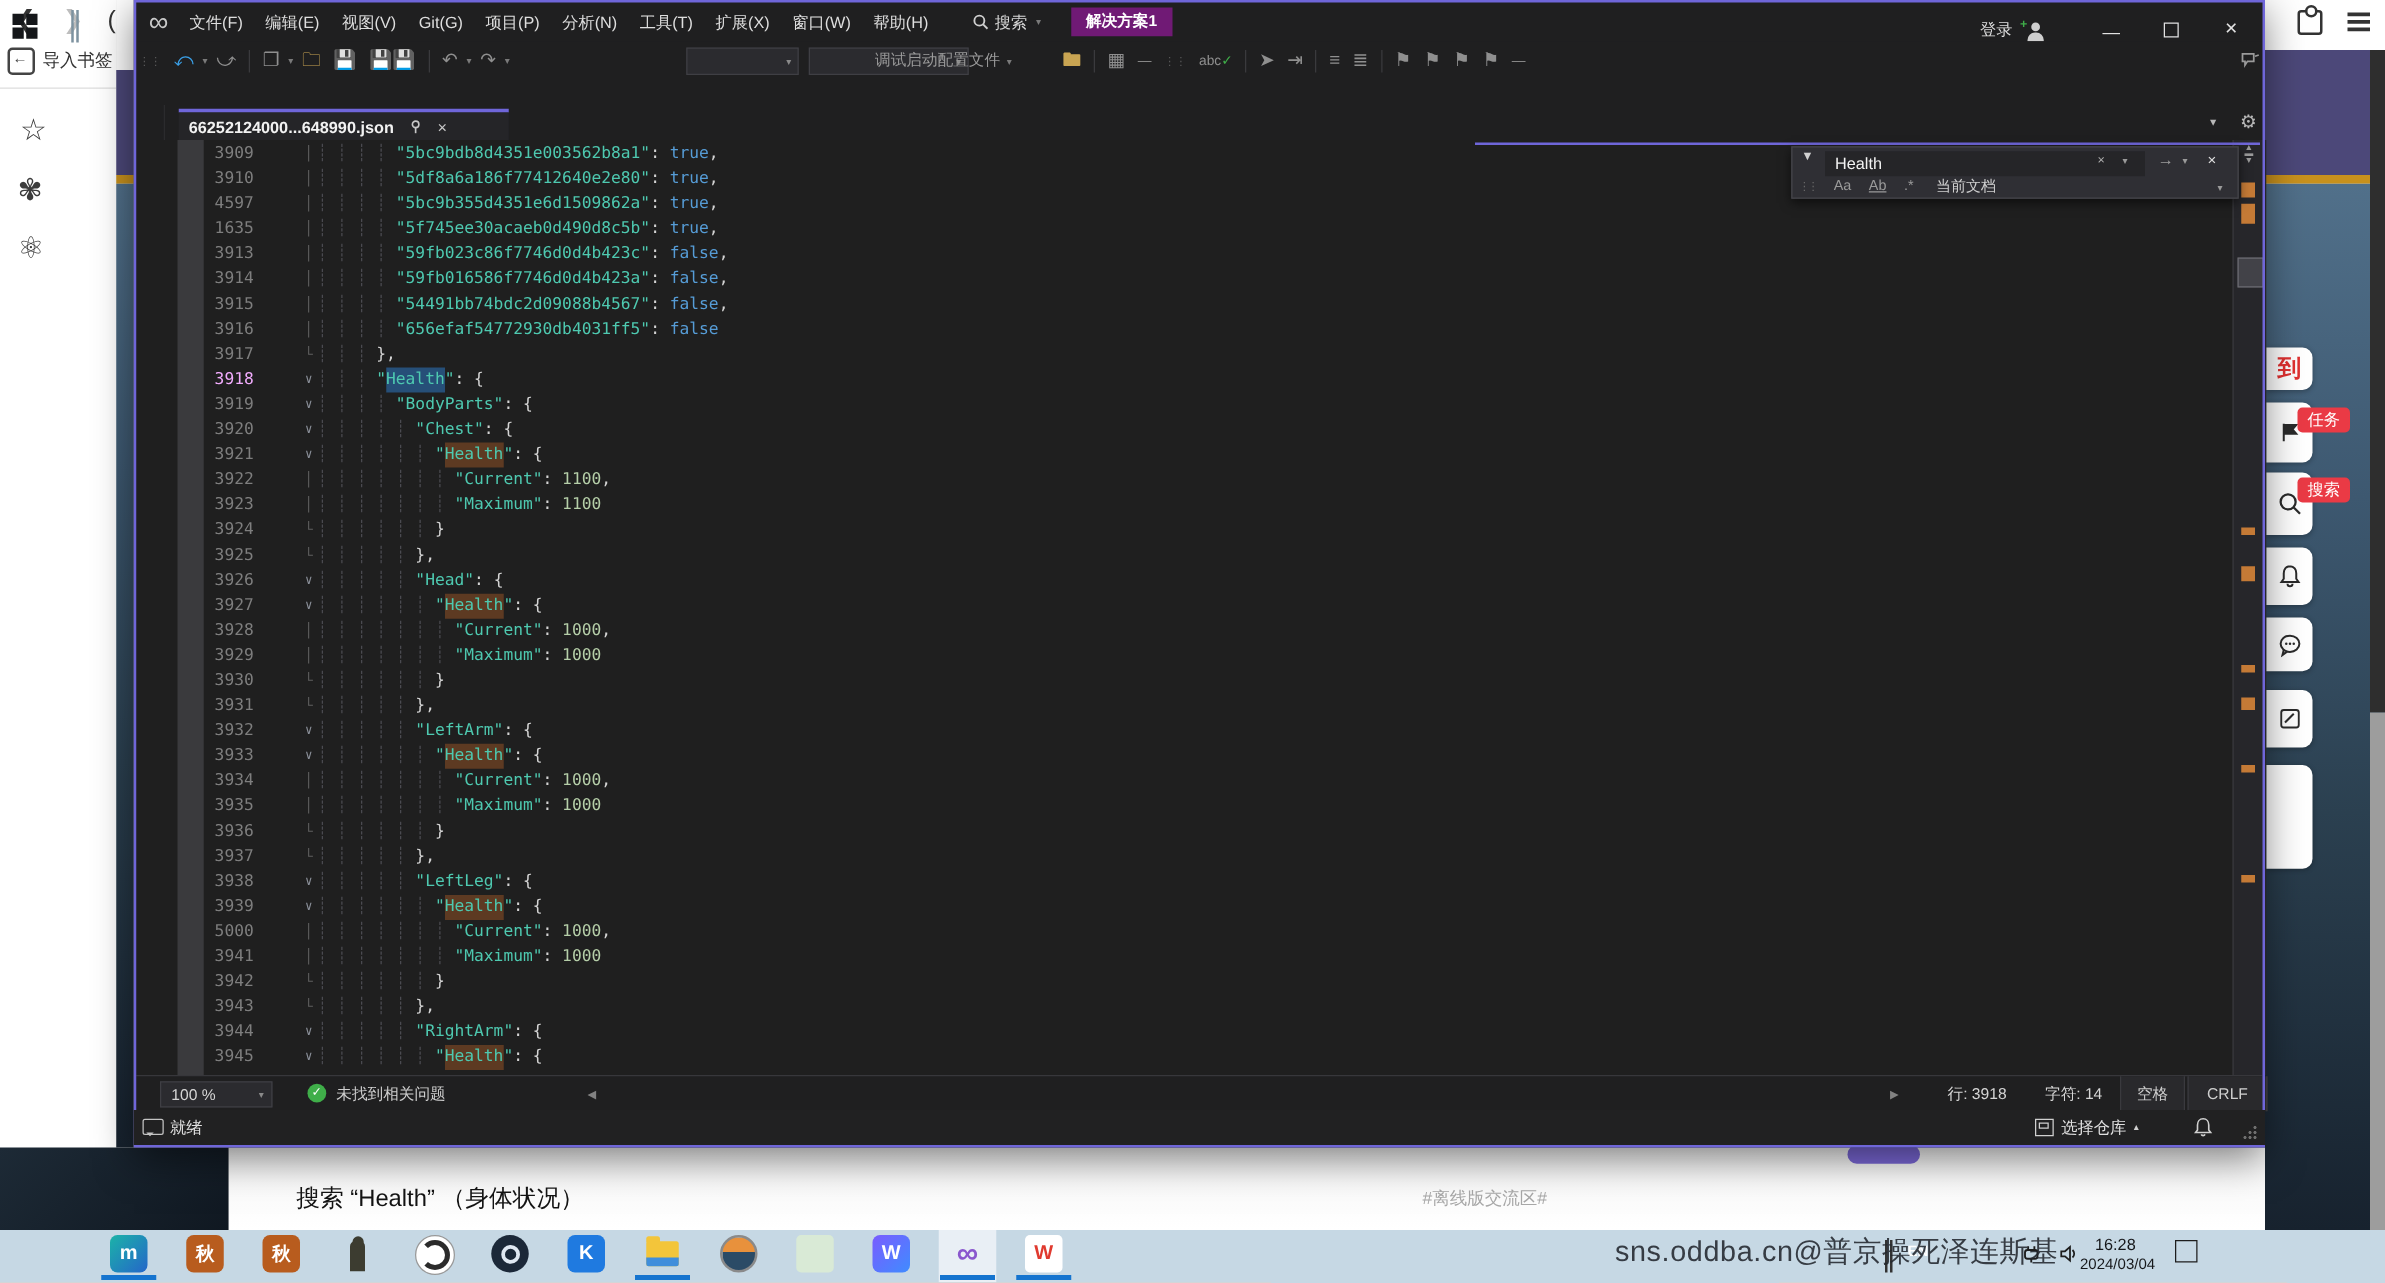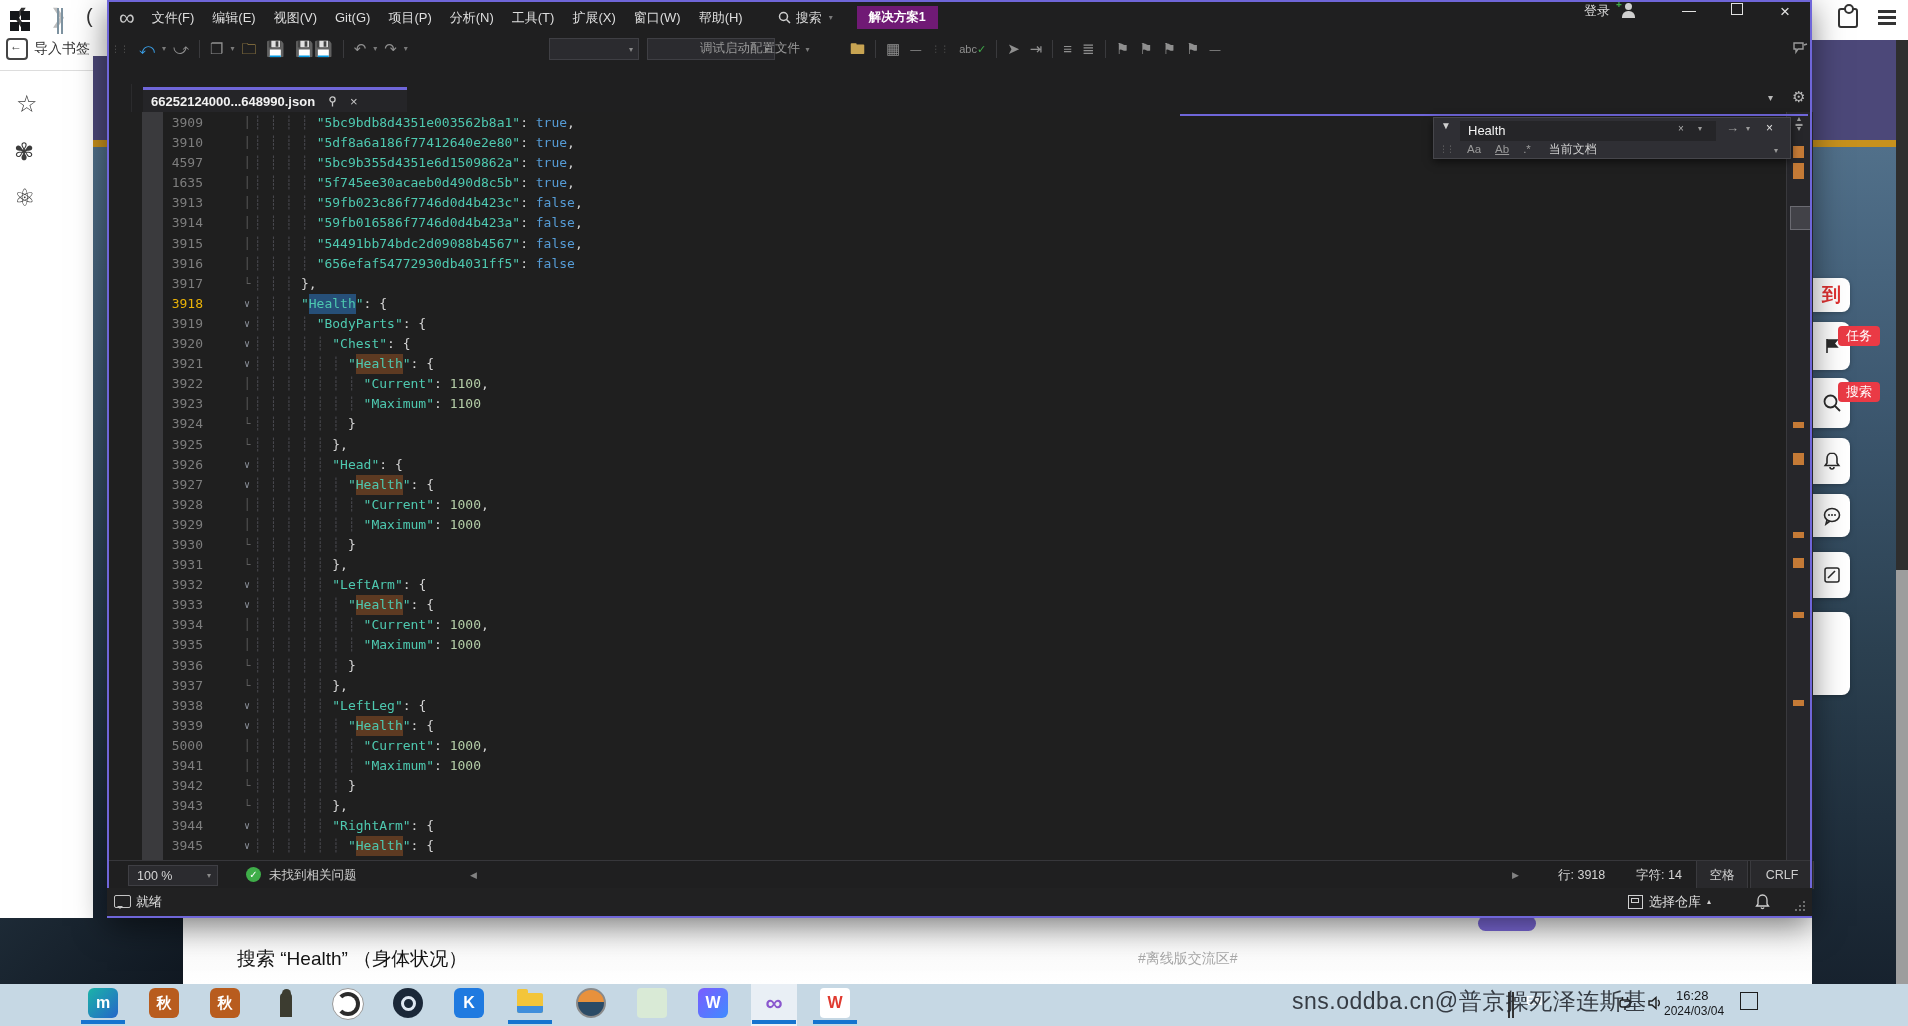--- a/index.html
+++ b/index.html
@@ -33,21 +33,21 @@
   .forum-tag{left:1138px;top:950px;font-size:14px;color:#a8a8a8;}
   .purple-pill{left:1478px;top:916px;width:58px;height:15px;border-radius:8px;background:#7b68d8;}
   
   .vswin-bg{left:107px;top:0;width:1705px;height:918px;background:#1f1f20;box-shadow:0 8px 30px rgba(0,0,0,.5);}
   .vswin-border{left:107px;top:0;width:1705px;height:918px;border:2px solid #6f66d9;box-sizing:border-box;pointer-events:none;z-index:60;}
   .titlebar{left:109px;top:2px;width:1701px;height:31px;background:#1f1f20;display:flex;align-items:center;color:#dedede;font-size:13px;}
   .vslogo{font-size:22px;color:#c9c9c9;margin:0 8px 0 10px;line-height:28px;}
   .menuitem{padding:0 9px;line-height:31px;white-space:nowrap;}
   .tsearch{display:flex;align-items:center;gap:5px;margin-left:26px;color:#d6d6d6;}
   .solution-badge{margin-left:22px;background:#701a75;color:#ffffff;font-weight:bold;font-size:12.5px;padding:3px 12px;}
-  .titlebar-right{position:absolute;right:6px;top:0;height:31px;display:flex;align-items:flex-start;gap:10px;}
+  .titlebar-right{position:absolute;right:6px;top:0;height:31px;display:flex;align-items:flex-end;gap:10px;}
   .wctl{width:38px;text-align:center;color:#e2e2e2;font-size:14px;}
   .maxbox{display:inline-block;width:10px;height:10px;border:1.5px solid #e2e2e2;}
   .personico{position:relative;width:16px;height:16px;}
   .personico .head{position:absolute;left:5px;top:1px;width:7px;height:7px;border-radius:50%;background:#cfcfcf;}
   .personico .body{position:absolute;left:2px;top:9px;width:13px;height:7px;border-radius:6px 6px 0 0;background:#cfcfcf;}
   .personico .plus{position:absolute;left:-4px;top:-3px;color:#3fae49;font-size:10px;font-weight:bold;}
   .toolbar{left:109px;top:33px;width:1701px;height:31px;background:#1f1f20;border-bottom:1px solid #2b2b2d;display:flex;align-items:center;color:#9a9a9a;}
   .tbico{font-size:15px;color:#8f8f8f;margin:0 5px;line-height:30px;}
   .tbico.blue{color:#3aa0e8;}
   .tbico.yellow{color:#c8a452;}
@@ -62,21 +62,21 @@
   .tabtitle{font-weight:bold;font-size:13px;margin-left:8px;white-space:nowrap;}
   .tabico{color:#c8c8c8;font-size:11px;margin-left:10px;}
   .docwell-caret{left:1768px;top:92px;font-size:10px;color:#b8b8b8;}
   .docwell-gear{left:1792px;top:88px;font-size:15px;color:#b8b8b8;}
   .outline-tab{left:109px;top:84px;width:22px;height:90px;background:#1f1f20;color:#b9b9b9;font-size:12px;writing-mode:vertical-rl;text-align:center;letter-spacing:2px;border-right:1px solid #2b2b2d;}
   
   .editor{left:109px;top:112px;width:1677px;height:748px;background:#1f1f1f;overflow:hidden;}
   .marginband{position:absolute;left:33px;top:0;width:21px;height:748px;background:#3a3a3d;}
   .codeline{position:relative;display:flex;height:20.1px;line-height:20.1px;font-family:"DejaVu Sans Mono",monospace;font-size:13px;white-space:pre;}
   .lnum{width:94px;text-align:right;color:#7e7e7e;}
-  .lnum.cur{color:#eab308;}
+  .lnum.cur{color:#f0abfc;}
   .foldcell{width:14px;margin-left:37px;text-align:center;color:#5f5f5f;font-size:11px;}
   .foldcell.chev{color:#8b909a;font-size:10px;}
   .ind{color:#4a4a50;}
   .k{color:#4ec9b0;}
   .p{color:#d4d4d4;}
   .b{color:#569cd6;}
   .n{color:#b5cea8;}
   .sel{background:#264f78;}
   .m{background:#5d3a22;}
   .findaccent{left:1180px;top:114px;width:628px;height:2px;background:#6f66d9;z-index:52;}

